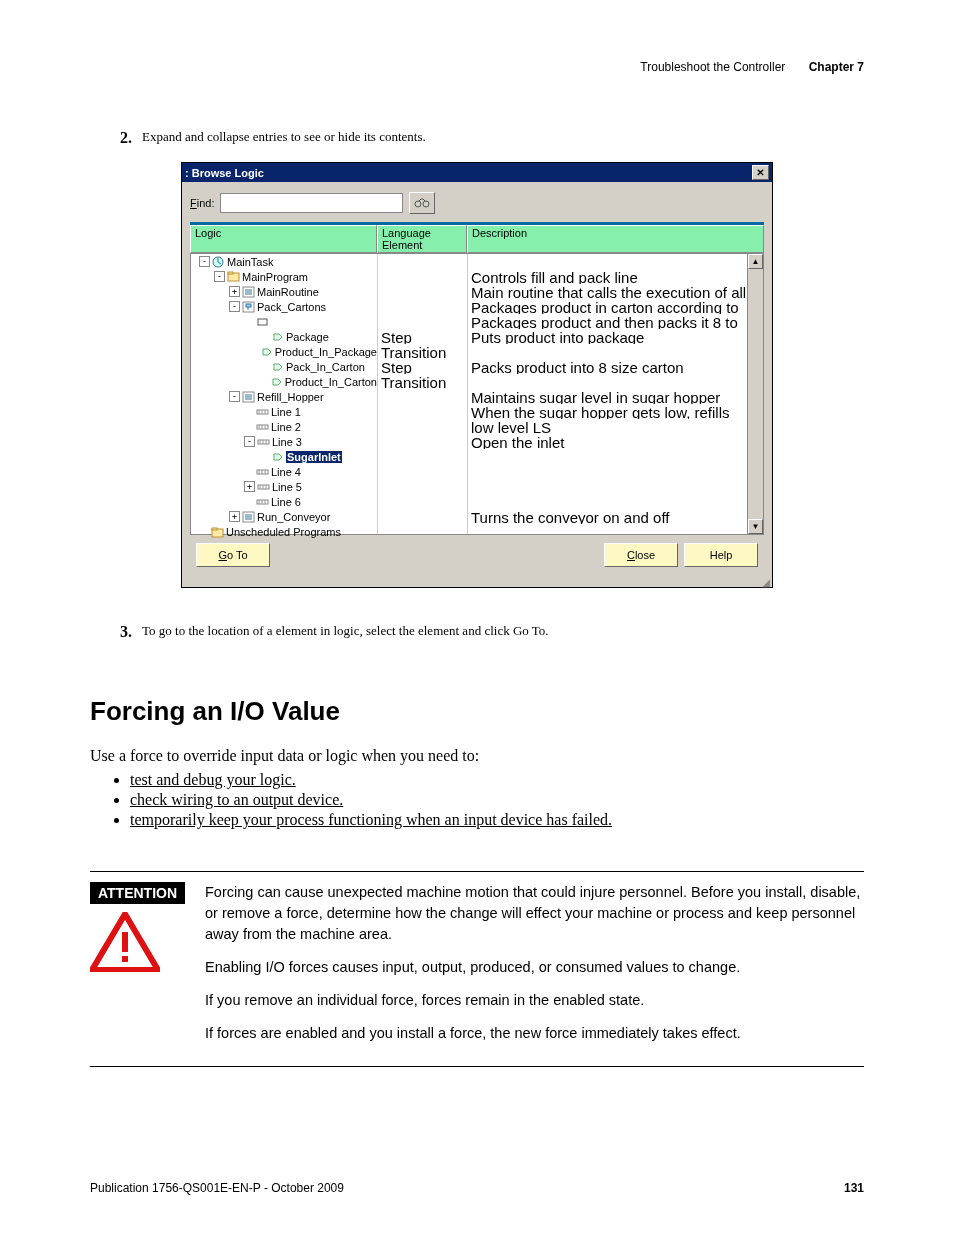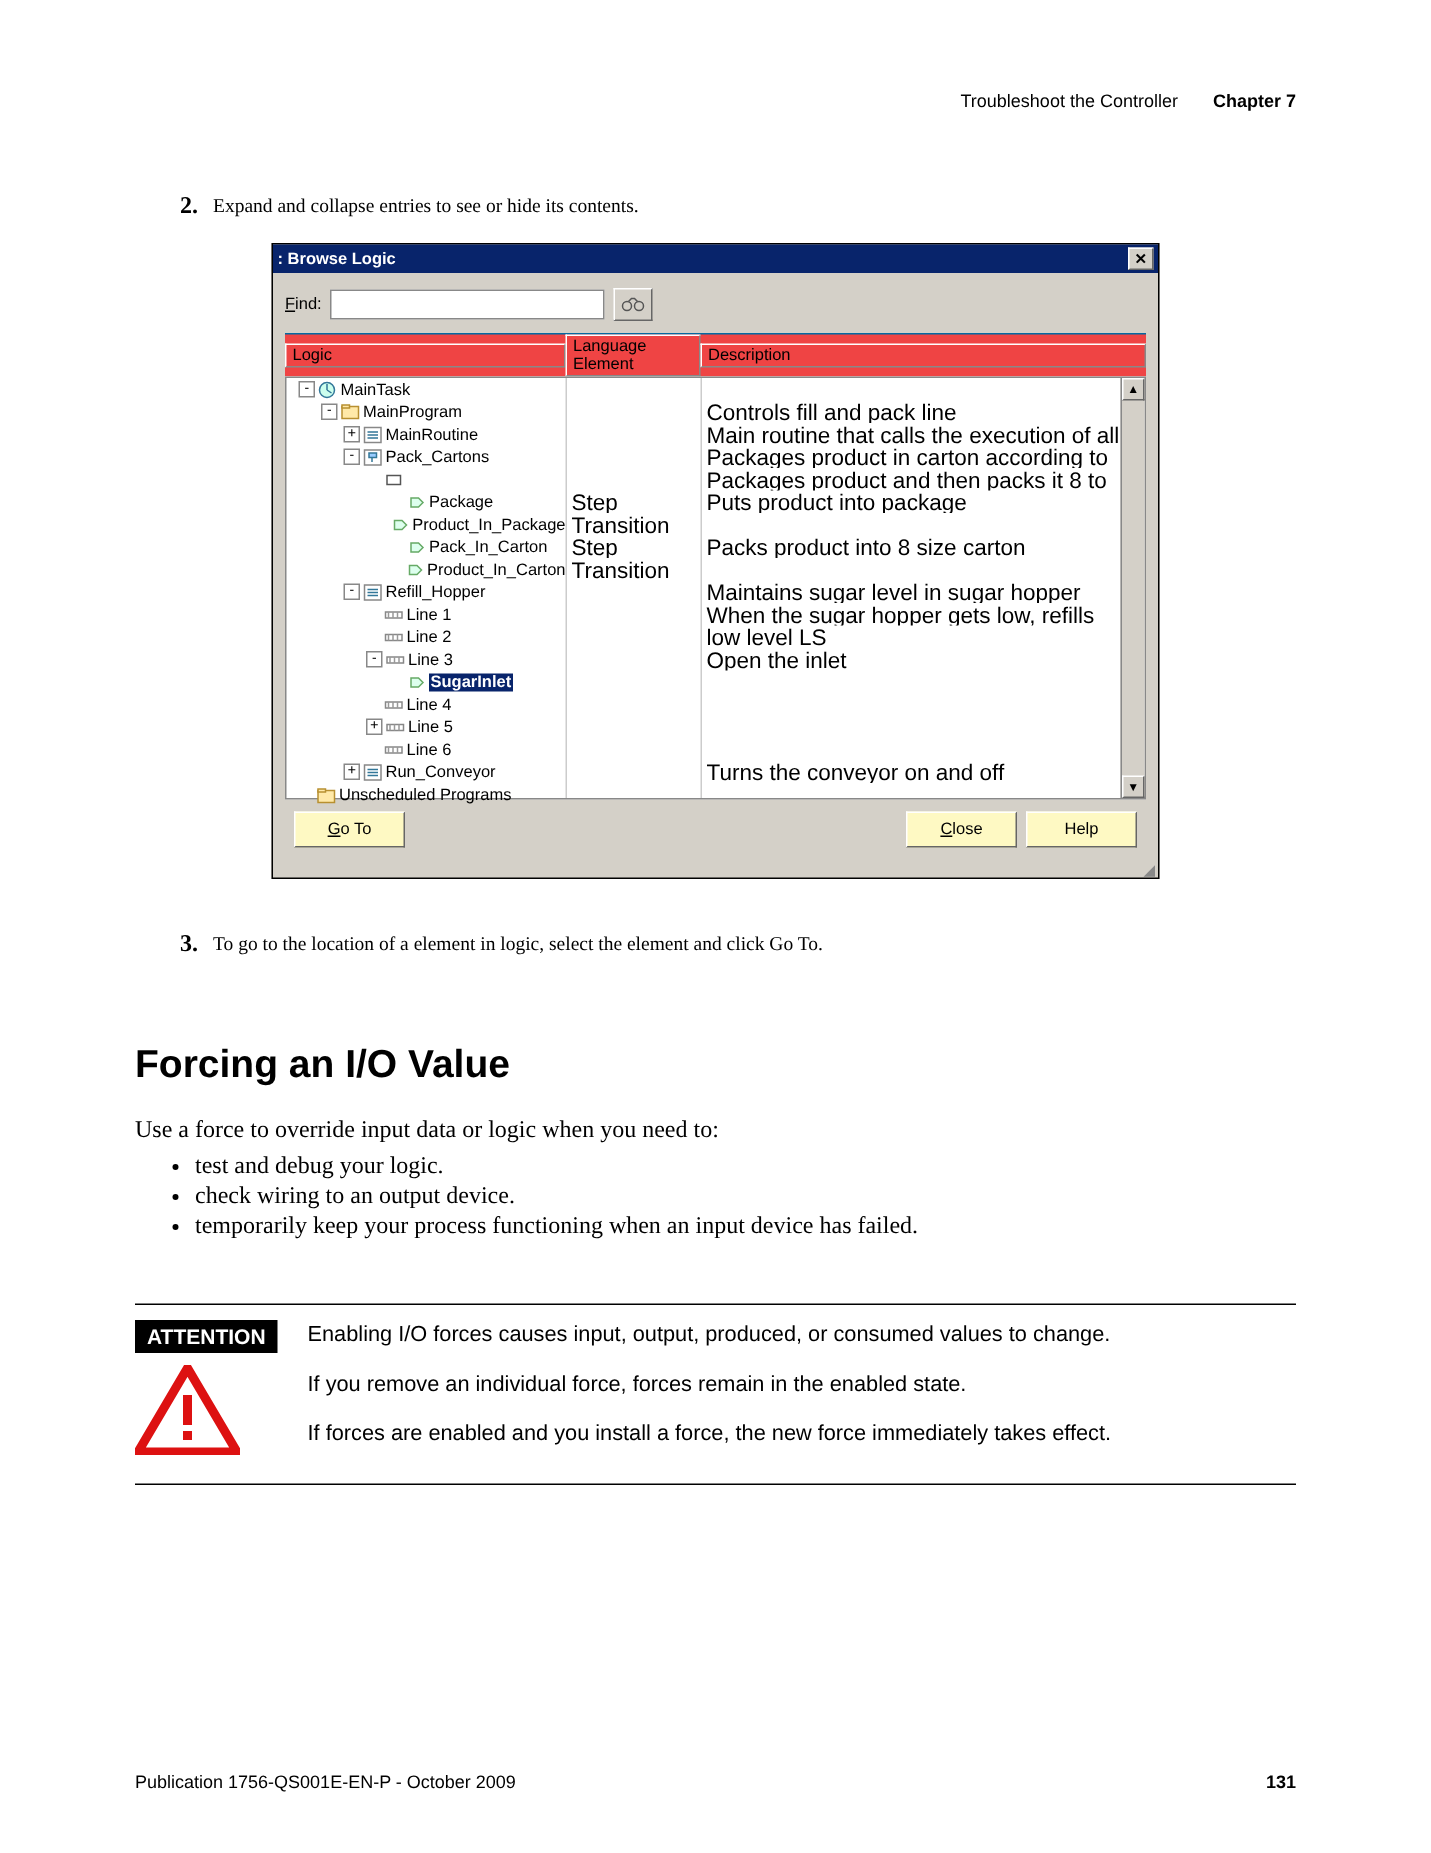--- a/index.html
+++ b/index.html
@@ -69,23 +69,22 @@
   .binoc {
     width: 24px; height: 20px;
     background: #d4d0c8;
     border: 1px solid #fff;
     border-right-color:#666; border-bottom-color:#666;
     display:flex;align-items:center;justify-content:center;
     font-size:12px;
   }
   .grid-head {
     display: flex;
-    border-top: 1px solid #0369a1;
-    background: #ef4444;
-    align-items: center;
+    border-top: 3px solid #0369a1;
+    background: #86efac;
   }
   .grid-head div {
     border: 1px solid #fff;
     border-right-color:#888; border-bottom-color:#888;
     padding: 1px 4px;
     box-sizing: border-box;
   }
   .col-logic { width: 187px; }
   .col-lang  { width: 90px; }
   .col-desc  { flex: 1; }
@@ -127,21 +126,21 @@
     text-align:right;padding-right:2px;font-size:10px;color:#888;line-height:8px;
   }
   h2.section {
     font-family: Arial, Helvetica, sans-serif;
     font-weight: bold;
     font-size: 26px;
     margin: 55px 0 20px 0;
   }
   .body-p { font-size:16px; margin: 6px 0; }
   ul.bullets { margin: 4px 0 0 40px; padding:0; }
-  ul.bullets li { font-size:16px; margin-bottom:2px; }
+  ul.bullets li { font-size:16px; margin-bottom:2px;text-decoration:underline; }
   .attention-box {
     display:flex;
     margin-top:42px;
     border-top:1px solid #000;
     border-bottom:1px solid #000;
     padding:10px 0;
     font-family: Arial, Helvetica, sans-serif;
   }
   .attn-left { width:115px; flex-shrink:0; }
   .attn-badge {
@@ -456,20 +455,21 @@
       <div class="attn-badge">ATTENTION</div>
       <div class="attn-tri">
         <svg width="70" height="60" viewBox="0 0 70 60">
           <polygon points="35,2 68,58 2,58" fill="none" stroke="#d11" stroke-width="6" stroke-linejoin="round"></polygon>
           <rect x="32" y="20" width="6" height="20" fill="#d11"></rect>
           <rect x="32" y="44" width="6" height="6" fill="#d11"></rect>
         </svg>
       </div>
     </div>
     <div class="attn-right">
+      <p>Forcing can cause unexpected machine motion that could injure personnel. Before you install, disable, or remove a force, determine how the change will effect your machine or process and keep personnel away from the machine area.</p>
       <p>Enabling I/O forces causes input, output, produced, or consumed values to change.</p>
       <p>If you remove an individual force, forces remain in the enabled state.</p>
       <p>If forces are enabled and you install a force, the new force immediately takes effect.</p>
     </div>
   </div>
 
   <div class="footer-row">
     <span>Publication 1756-QS001E-EN-P - October 2009</span>
     <span class="pnum">131</span>
   </div>

